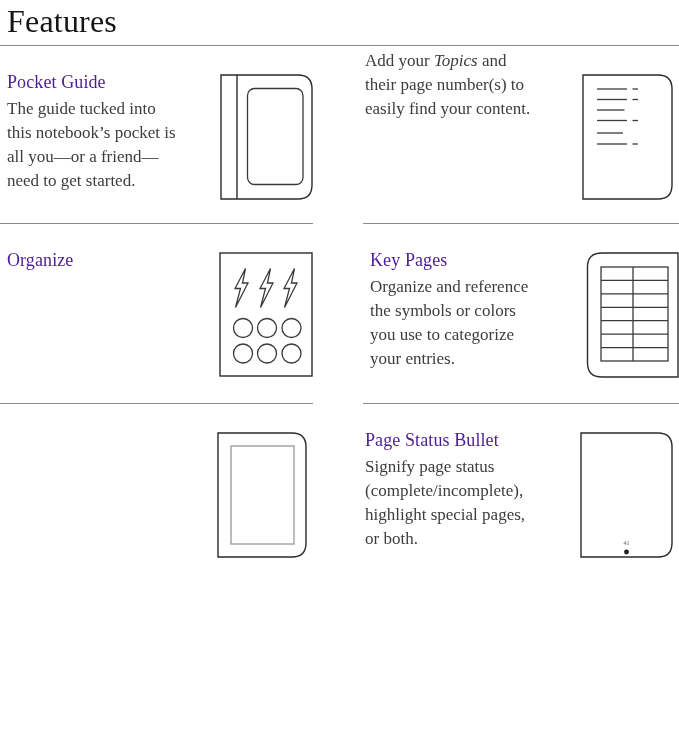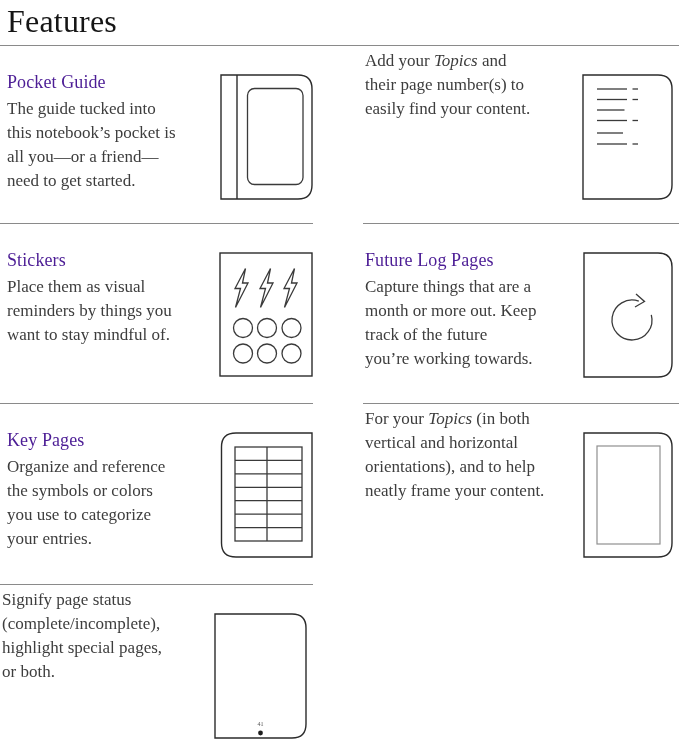--- a/index.html
+++ b/index.html
@@ -79,56 +79,39 @@
               <line x1="50.5" y1="46.5" x2="56" y2="46.5"></line>
             <line x1="15" y1="59" x2="41" y2="59"></line>
             <line x1="15" y1="70" x2="45" y2="70"></line>  
               <line x1="50.5" y1="70" x2="56" y2="70"></line>
           </g>
         </svg>
       </div>
     </section>
 
     <section class="cell left ruled">
-      <h2 class="feature-title">Stickers</h2>
-      <p class="feature-desc">Place them as visual
-reminders by things you
-want to stay mindful of.</p>
+      <h2 class="feature-title">Organize</h2>
       <div class="icon-wrap">
         <svg width="94" height="125" viewBox="0 0 94 125">
           <rect class="stroke" x="1" y="1" width="92" height="123"></rect>
           <g class="stroke-thin">
             <path transform="translate(15,16)" d="M11.5 0.5 L1 20.5 L6.5 20.5 L1.5 39.5 L14 15 L8.5 15 Z"></path>
             <path transform="translate(40,16)" d="M11.5 0.5 L1 20.5 L6.5 20.5 L1.5 39.5 L14 15 L8.5 15 Z"></path>
             <path transform="translate(64,16)" d="M11.5 0.5 L1 20.5 L6.5 20.5 L1.5 39.5 L14 15 L8.5 15 Z"></path>
             <circle cx="24" cy="76" r="9.5"></circle>
               <circle cx="48" cy="76" r="9.5"></circle>
               <circle cx="72.5" cy="76" r="9.5"></circle>
             <circle cx="24" cy="101.5" r="9.5"></circle>
               <circle cx="48" cy="101.5" r="9.5"></circle>
               <circle cx="72.5" cy="101.5" r="9.5"></circle>
           </g>
         </svg>
       </div>
     </section>
 
-    <section class="cell right ruled">
-      <h2 class="feature-title">Future Log Pages</h2>
-      <p class="feature-desc">Capture things that are a
-month or more out. Keep
-track of the future
-you’re working towards.</p>
-      <div class="icon-wrap">
-        <svg width="90" height="126" viewBox="0 0 90 126">
-          <path class="stroke" d="M1 1 H75 Q89 1 89 15 V111 Q89 125 75 125 H1 Z"></path>
-          <path class="stroke-thin" d="M55.8 49.2 A20 20 0 1 0 68.3 62.8"></path>
-          <path class="stroke-thin" d="M53 42 L61.5 49.5 L52 55"></path>
-        </svg>
-      </div>
-    </section>
 
     <section class="cell left ruled">
       <h2 class="feature-title">Key Pages</h2>
       <p class="feature-desc">Organize and reference
 the symbols or colors
 you use to categorize
 your entries.</p>
       <div class="icon-wrap">
         <svg width="93" height="126" viewBox="0 0 93 126">
           <path class="stroke" d="M92 1 H16 Q1.5 1 1.5 15 V111 Q1.5 125 16 125 H92 Z"></path>
@@ -140,34 +123,31 @@
             <line x1="15" y1="55.3" x2="82" y2="55.3"></line>
             <line x1="15" y1="68.7" x2="82" y2="68.7"></line>
             <line x1="15" y1="82.1" x2="82" y2="82.1"></line>
             <line x1="15" y1="95.6" x2="82" y2="95.6"></line>
           </g>
         </svg>
       </div>
     </section>
 
     <section class="cell right ruled">
-      <p class="feature-desc">For your <em>Topics</em> (in both
-vertical and horizontal
-orientations), and to help
-neatly frame your content.</p>
       <div class="icon-wrap">
         <svg width="90" height="126" viewBox="0 0 90 126">
           <path class="stroke" d="M1 1 H75 Q89 1 89 15 V111 Q89 125 75 125 H1 Z"></path>
           <rect class="stroke-gray" x="14" y="14" width="63" height="98"></rect>
         </svg>
       </div>
     </section>
 
 
     <section class="cell right ruled">
+      <h2 class="feature-title">Page Status Bullet</h2>
       <p class="feature-desc">Signify page status
 (complete/incomplete),
 highlight special pages,
 or both.</p>
       <div class="icon-wrap">
         <svg width="93" height="126" viewBox="0 0 93 126">
           <path class="stroke" d="M1 1 H78 Q92 1 92 15 V111 Q92 125 78 125 H1 Z"></path>
           <text class="pagenum" x="46.5" y="113" text-anchor="middle">41</text>
           <circle cx="46.5" cy="120" r="2.4" fill="#1e1e1e" stroke="none"></circle>
         </svg>

